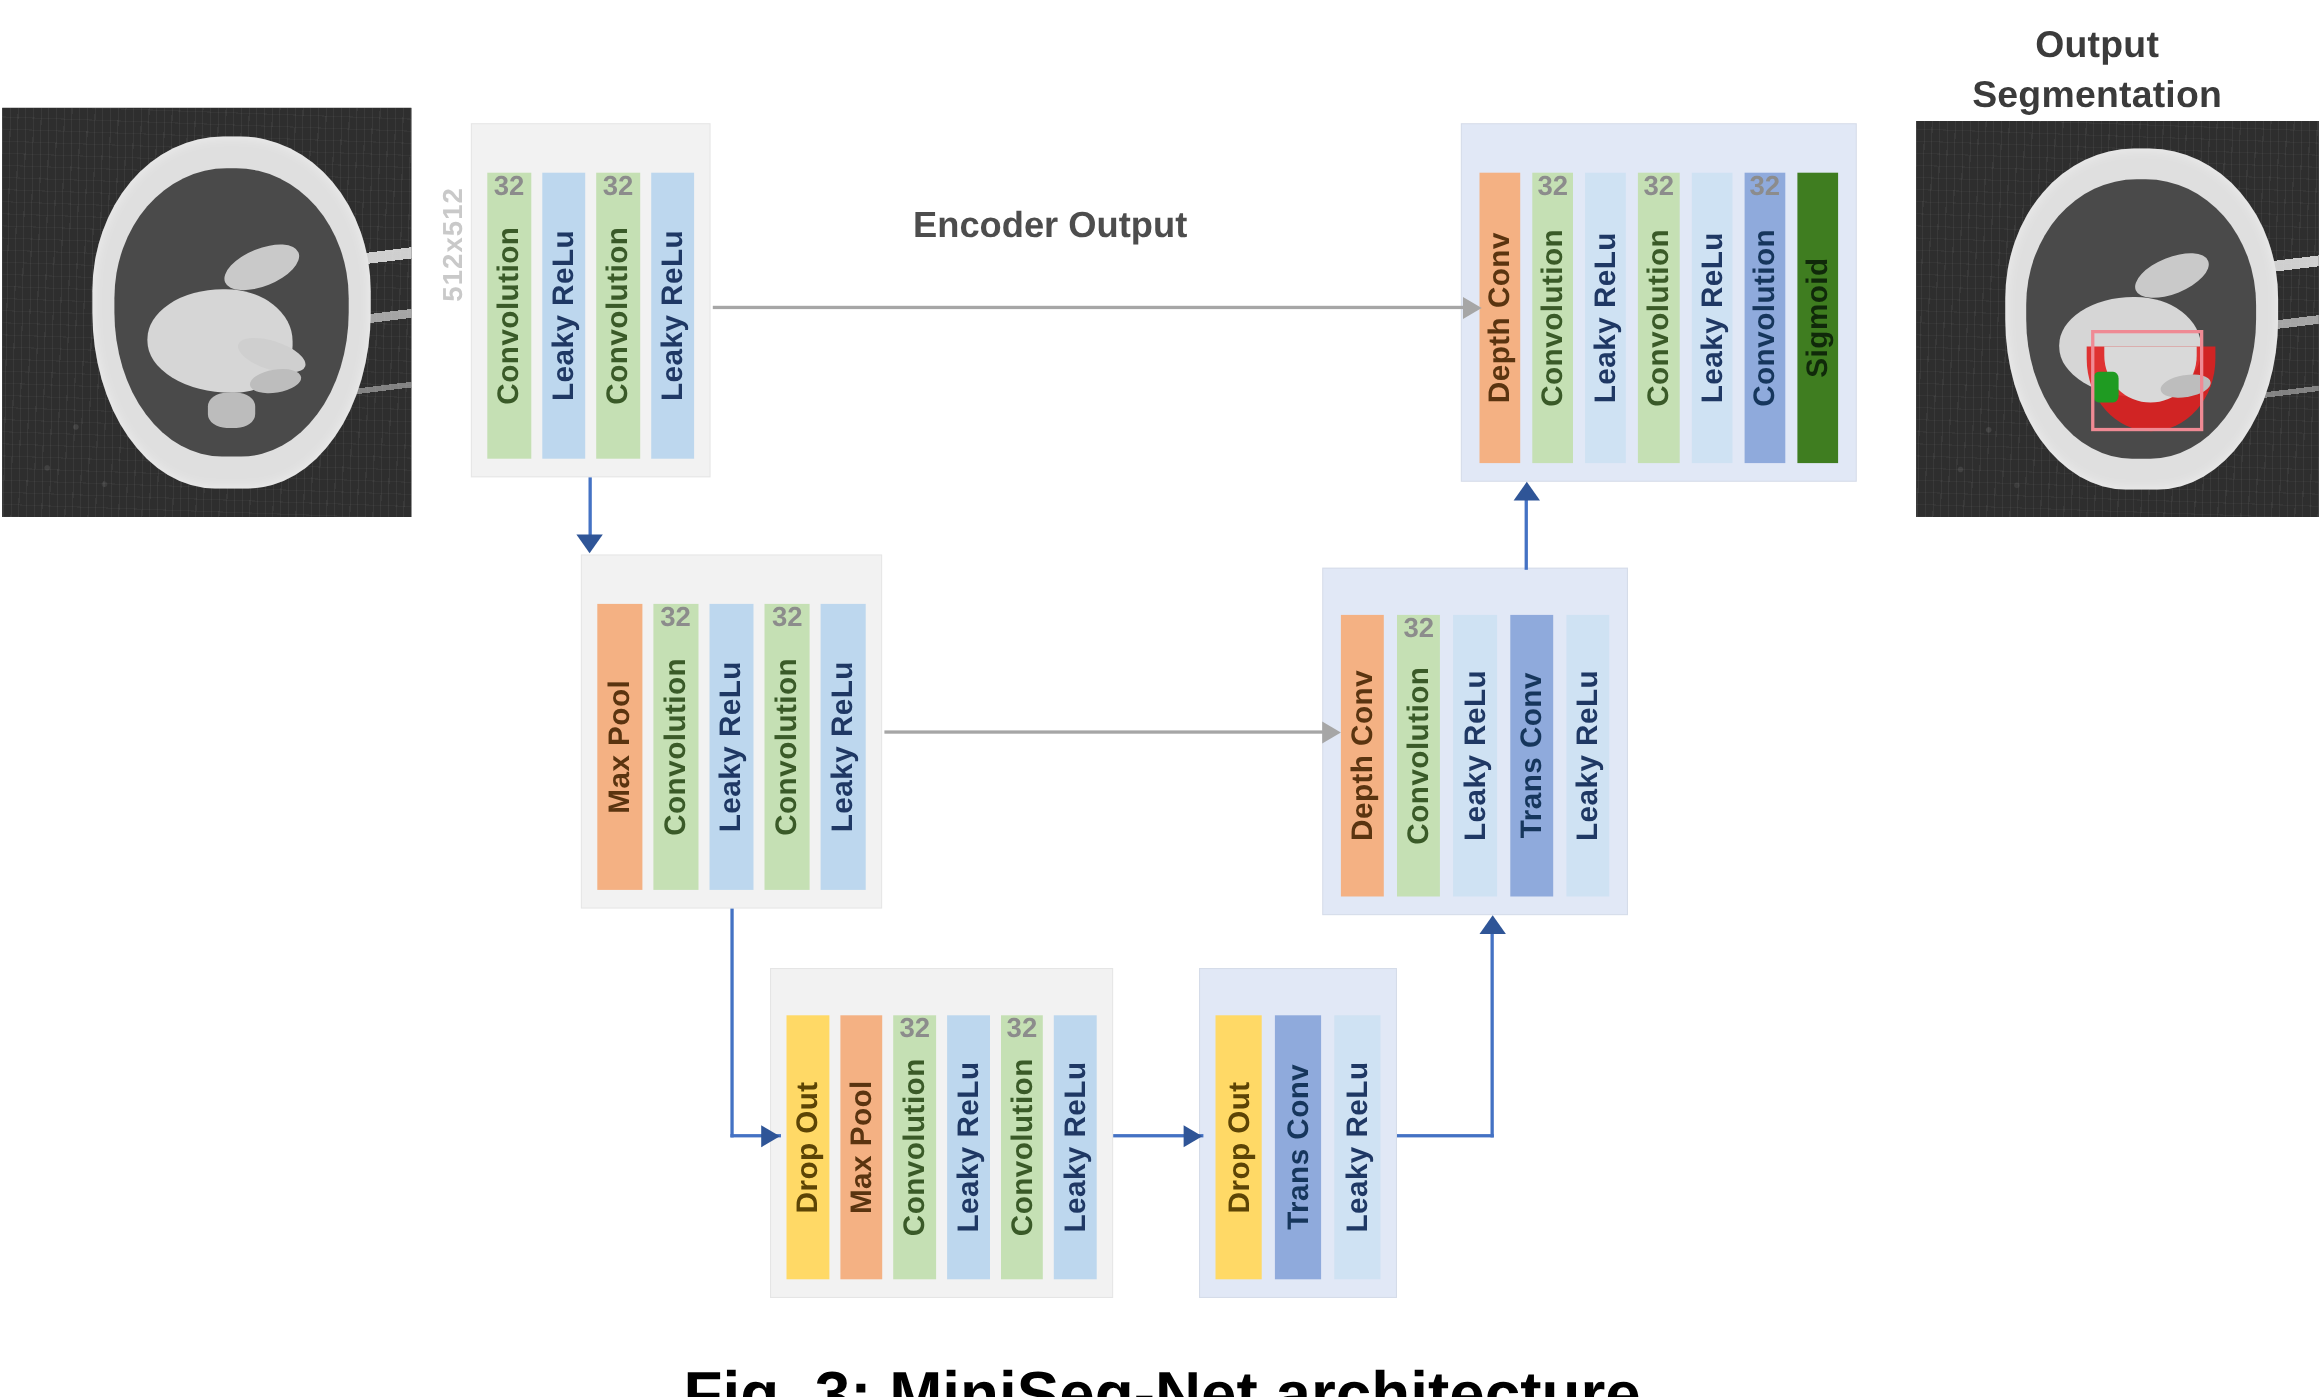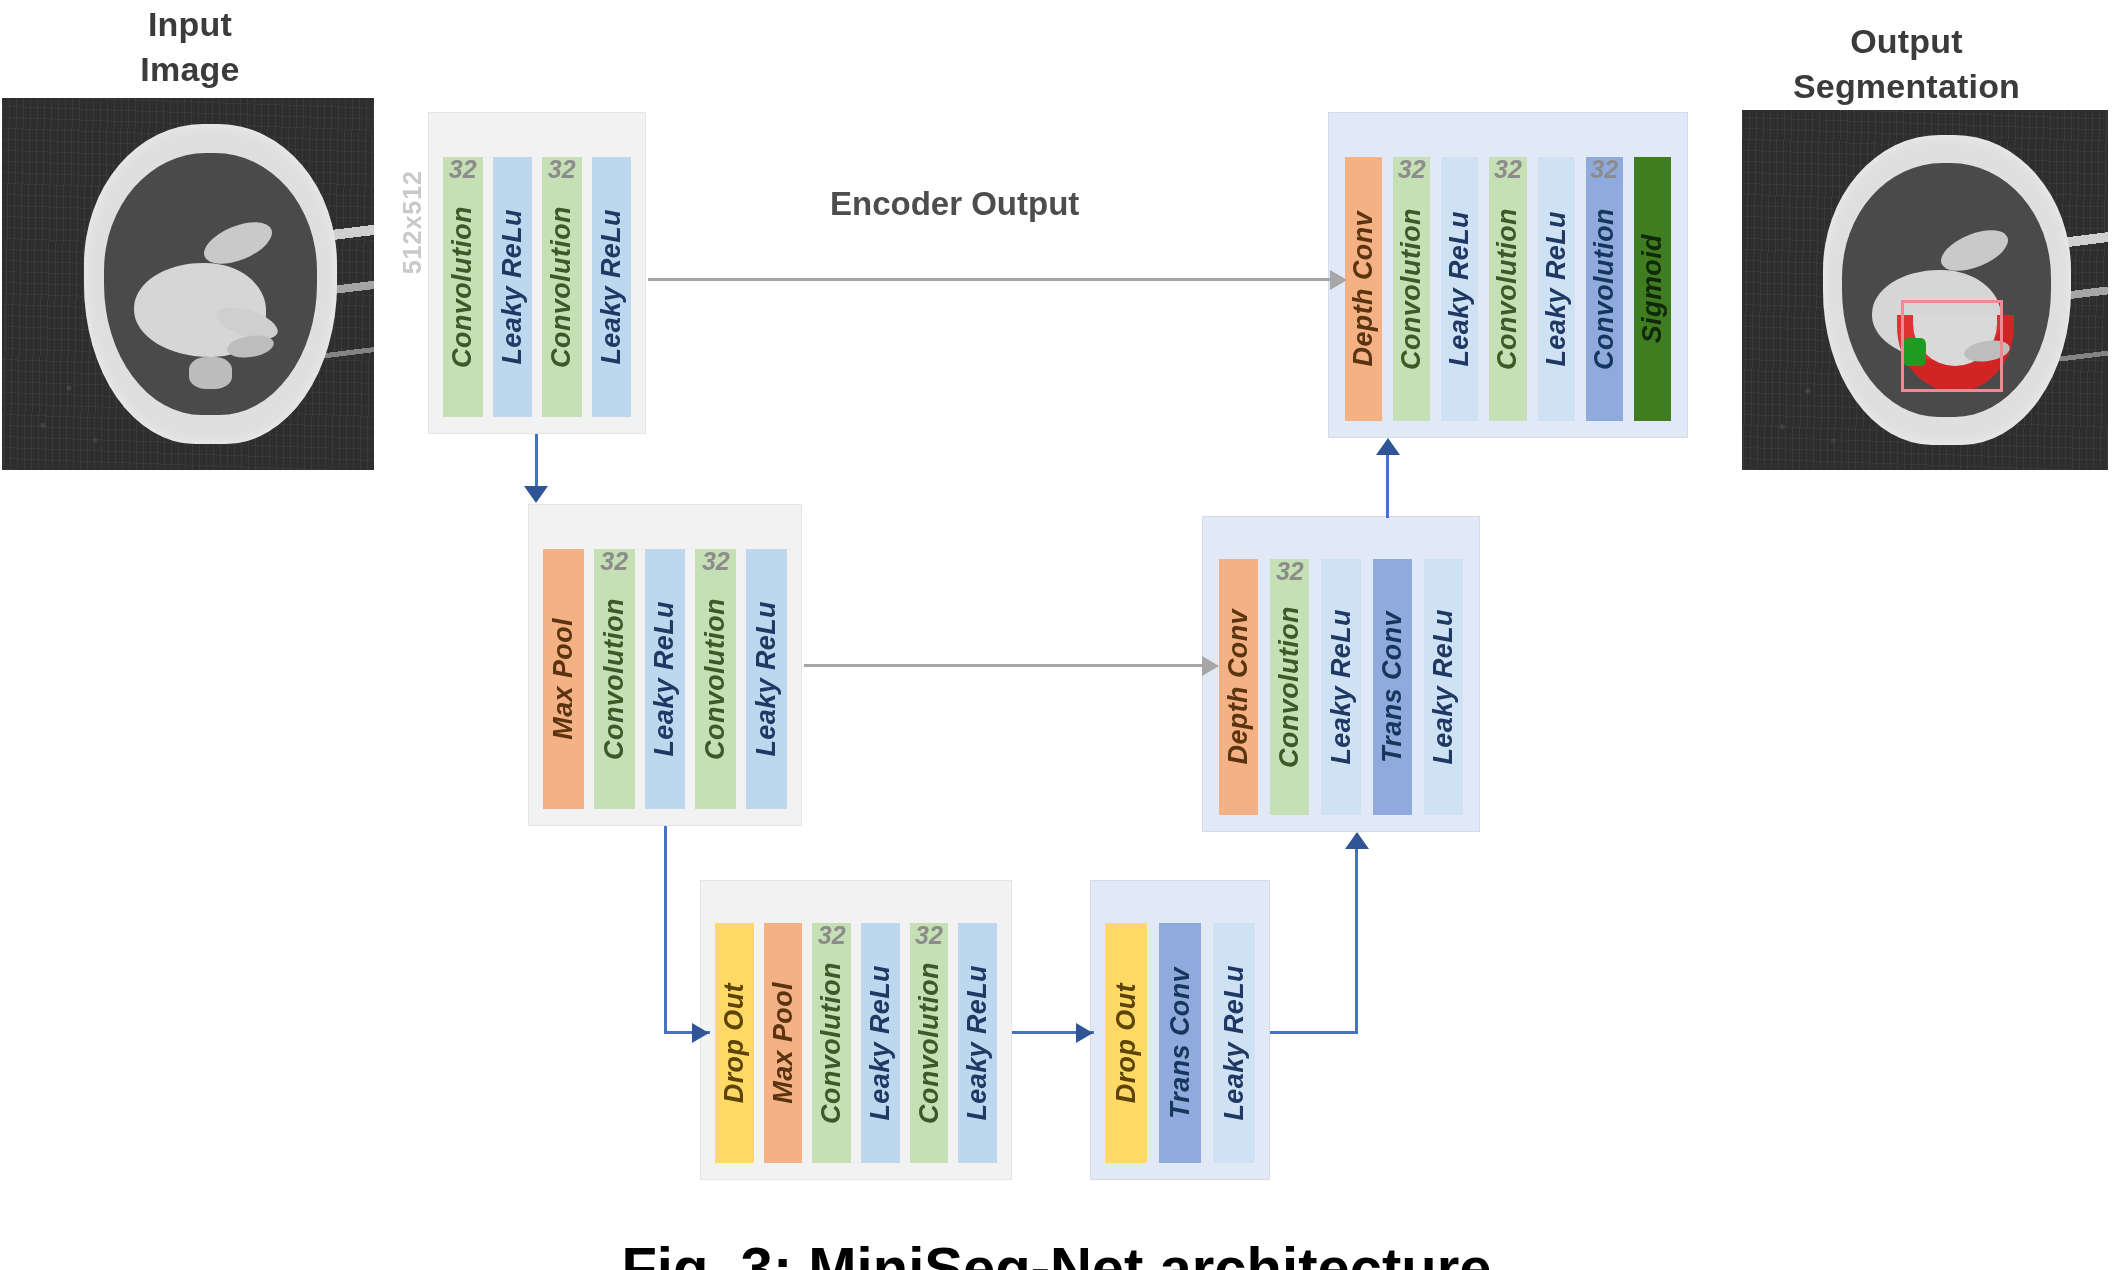--- a/index.html
+++ b/index.html
@@ -180,21 +180,20 @@
   .block.dec {
     background: #e1e8f6;
   }
   .bar-slot {
     position: relative;
     height: 100%;
     display: flex;
     flex-direction: column;
     justify-content: flex-end;
     align-items: center;
-    font-style: italic;
   }
   .bar-count {
     position: absolute;
     top: 0;
     left: 50%;
     transform: translateX(-50%);
     color: #8c8c8c;
     font-size: 25px;
     font-weight: 600;
     line-height: 1;
@@ -281,22 +280,20 @@
     font-size: 58px;
     font-weight: 700;
     white-space: nowrap;
   }
 </style>
 </head>
 <body>
 
 <div id="canvas">
 
-  <div class="end-label" style="left:0px; top:2px; width:380px;">Input
-Image</div>
 
   <div class="ct-frame" style="left:2px; top:98px; width:372px; height:372px;">
     <div class="ct-noise"></div>
     <div class="ct-streak"></div>
     <div class="ct-body">
       <div class="ct-cavity">
         <div class="ct-vessel-a"></div>
         <div class="ct-medi"></div>
         <div class="ct-vessel-b"></div>
         <div class="ct-vessel-c"></div>

